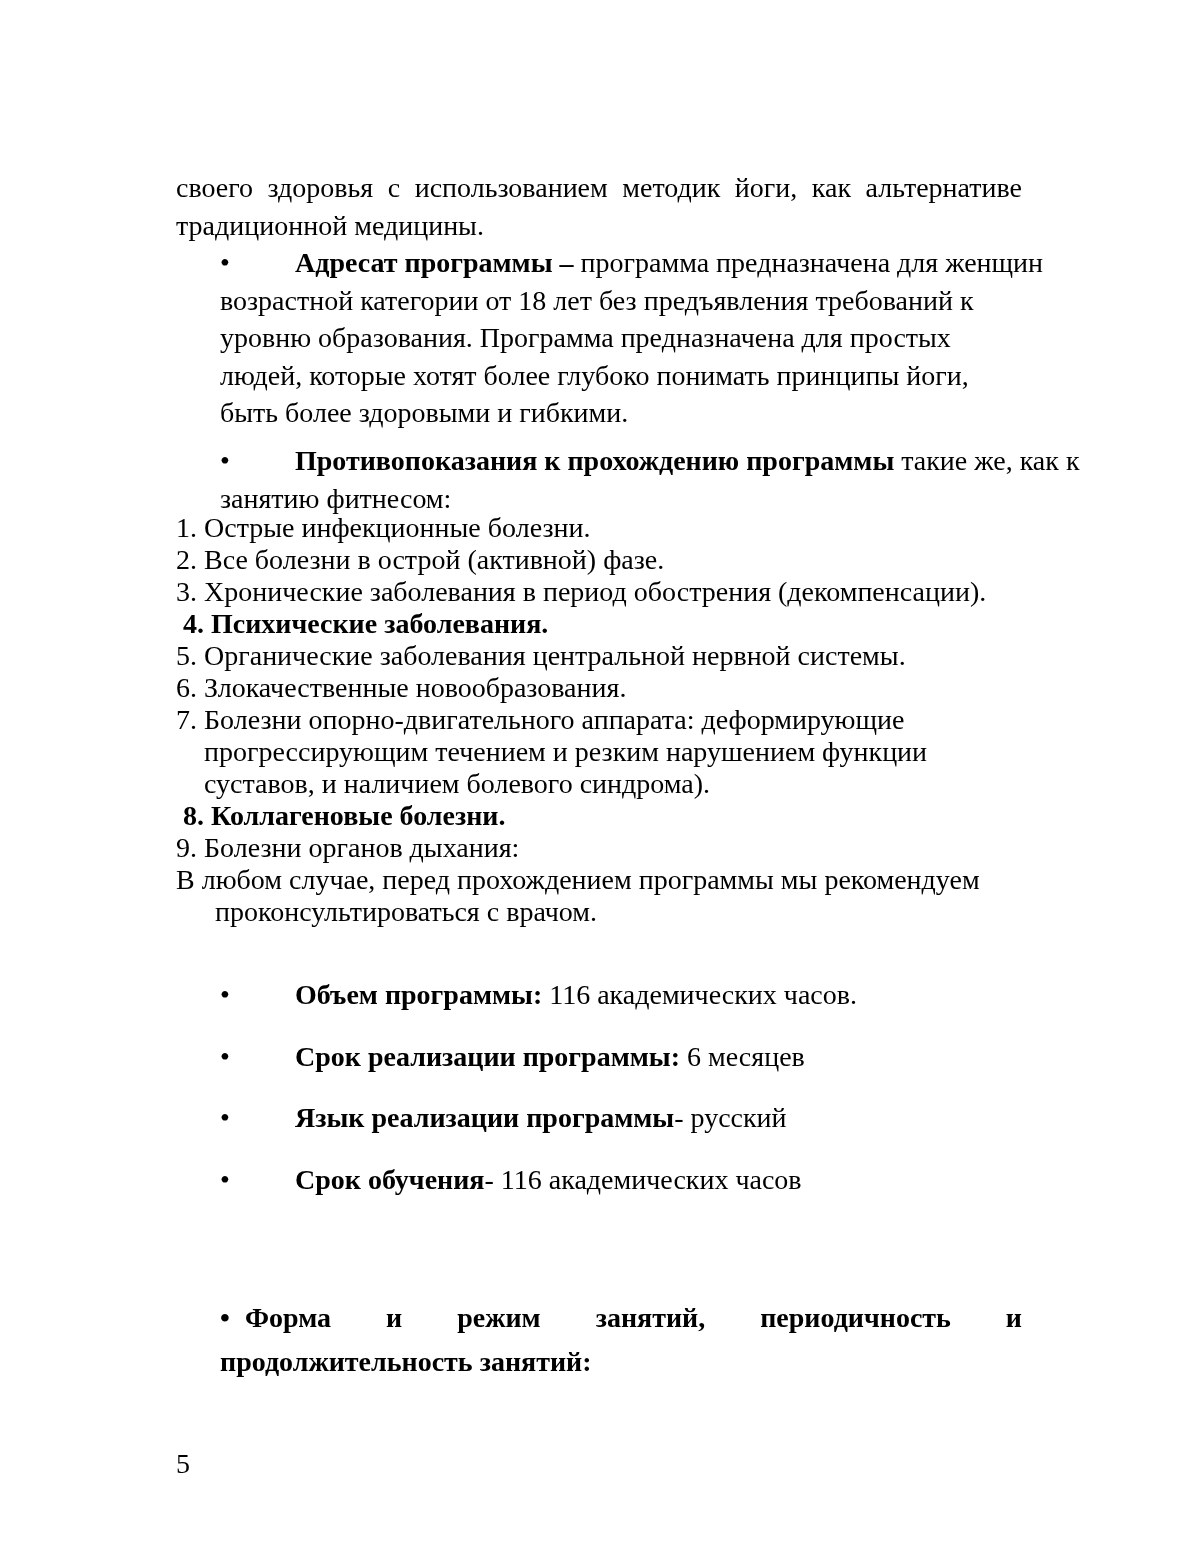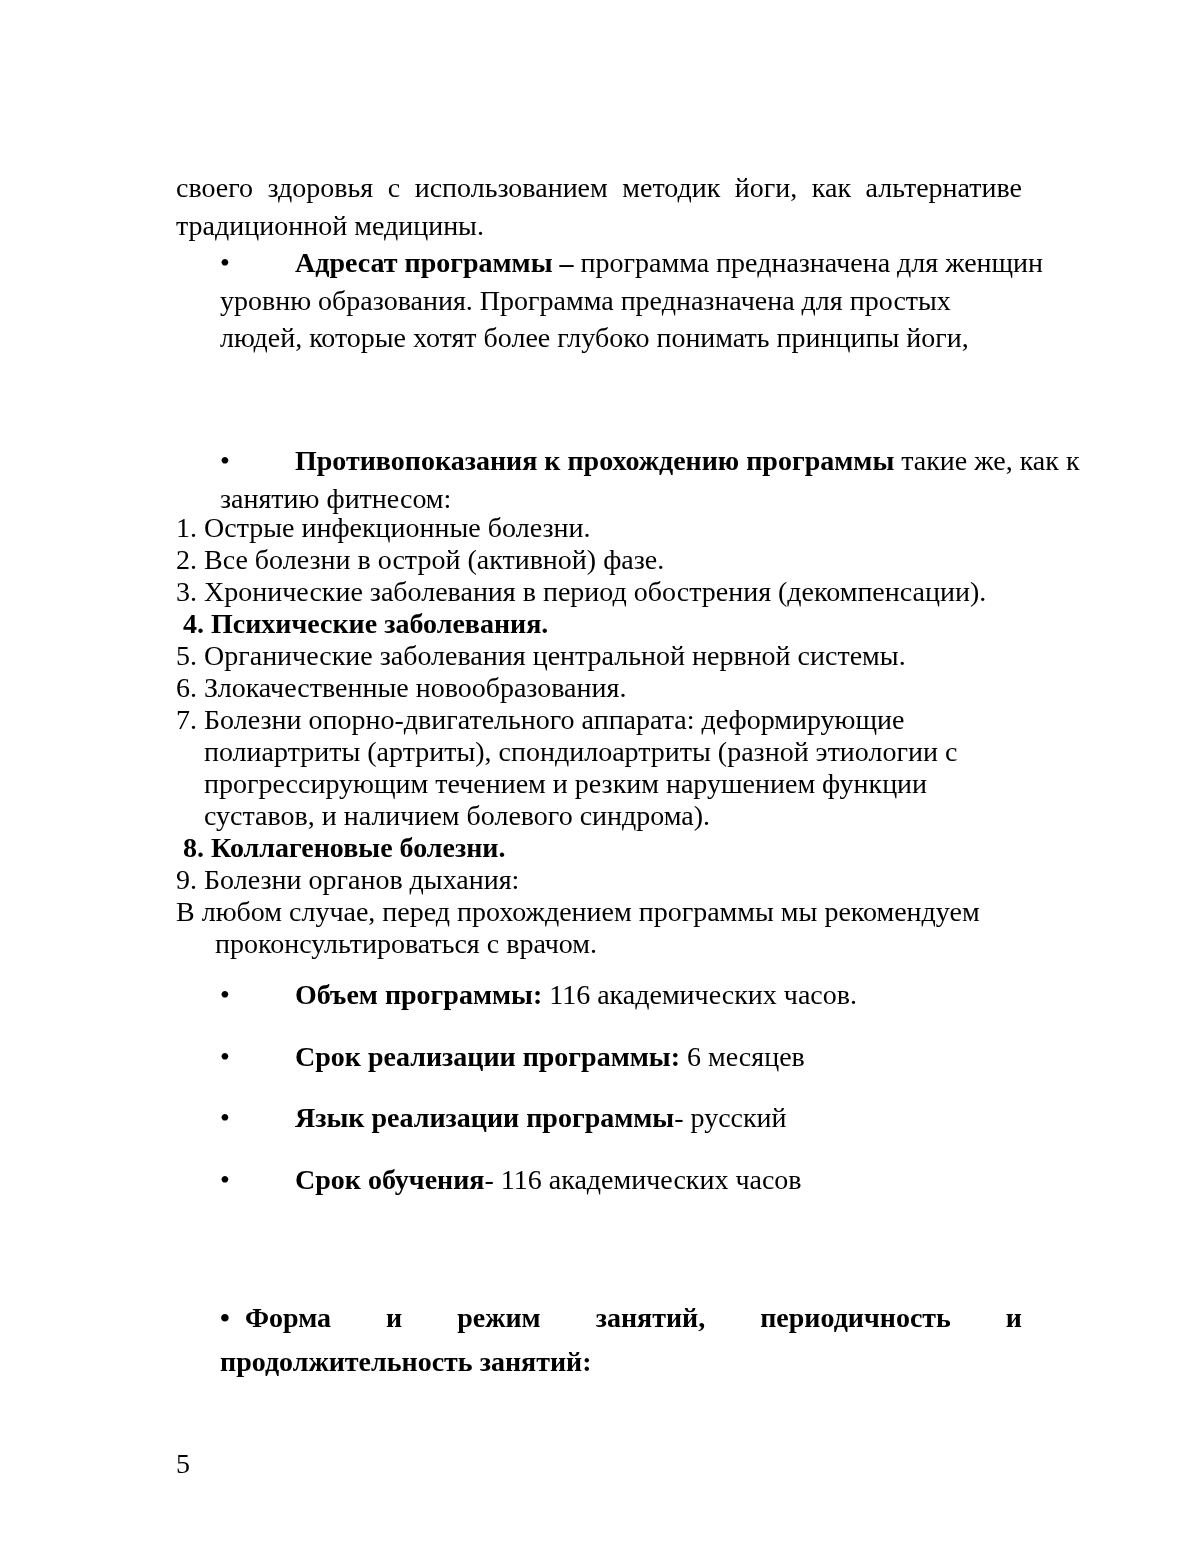--- a/index.html
+++ b/index.html
@@ -66,40 +66,41 @@
 
   <div class="col" id="intro">
     <div class="line just">своего здоровья с использованием методик йоги, как альтернативе</div>
     <div class="line wrapok">традиционной медицины.</div>
   </div>
 
   <div class="col" id="address">
     <div class="line ind-first">
       <span class="bullet">•</span><b>Адресат программы –</b><span> программа предназначена для женщин</span>
     </div>
+    <div class="line ind-cont">возрастной категории от 18 лет без предъявления требований к</div>
     <div class="line ind-cont">уровню образования. Программа предназначена для простых</div>
     <div class="line ind-cont">людей, которые хотят более глубоко понимать принципы йоги,</div>
+    <div class="line ind-cont">быть более здоровыми и гибкими.</div>
   </div>
 
   <div class="col" id="contra">
     <div class="line ind-first">
       <span class="bullet">•</span><b>Противопоказания к прохождению программы</b><span> такие же, как к</span>
     </div>
     <div class="line ind-cont">занятию фитнесом:</div>
   </div>
 
   <div class="col" id="dislist">
     <div class="line">1. Острые инфекционные болезни.</div>
     <div class="line">2. Все болезни в острой (активной) фазе.</div>
     <div class="line">3. Хронические заболевания в период обострения (декомпенсации).</div>
     <div class="line ind-sp">4. Психические заболевания.</div>
     <div class="line">5. Органические заболевания центральной нервной системы.</div>
     <div class="line">6. Злокачественные новообразования.</div>
     <div class="line">7. Болезни опорно-двигательного аппарата: деформирующие</div>
-    <div class="line ind-7">полиартриты (артриты), спондилоартриты (разной этиологии с</div>
     <div class="line ind-7">прогрессирующим течением и резким нарушением функции</div>
     <div class="line ind-7">суставов, и наличием болевого синдрома).</div>
     <div class="line ind-sp">8. Коллагеновые болезни.</div>
     <div class="line">9. Болезни органов дыхания:</div>
     <div class="line">В любом случае, перед прохождением программы мы рекомендуем</div>
     <div class="line ind-note">проконсультироваться с врачом.</div>
   </div>
 
   <div class="col" id="fact-volume">
     <div class="line ind-first">

